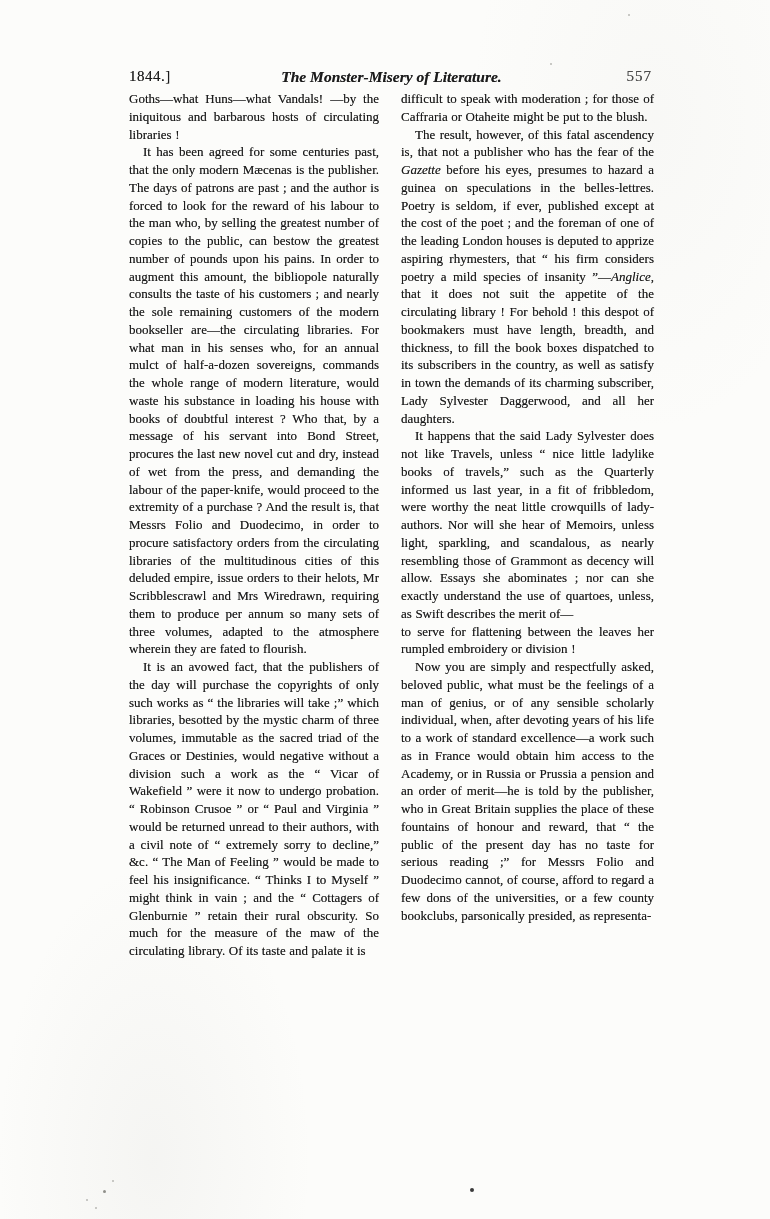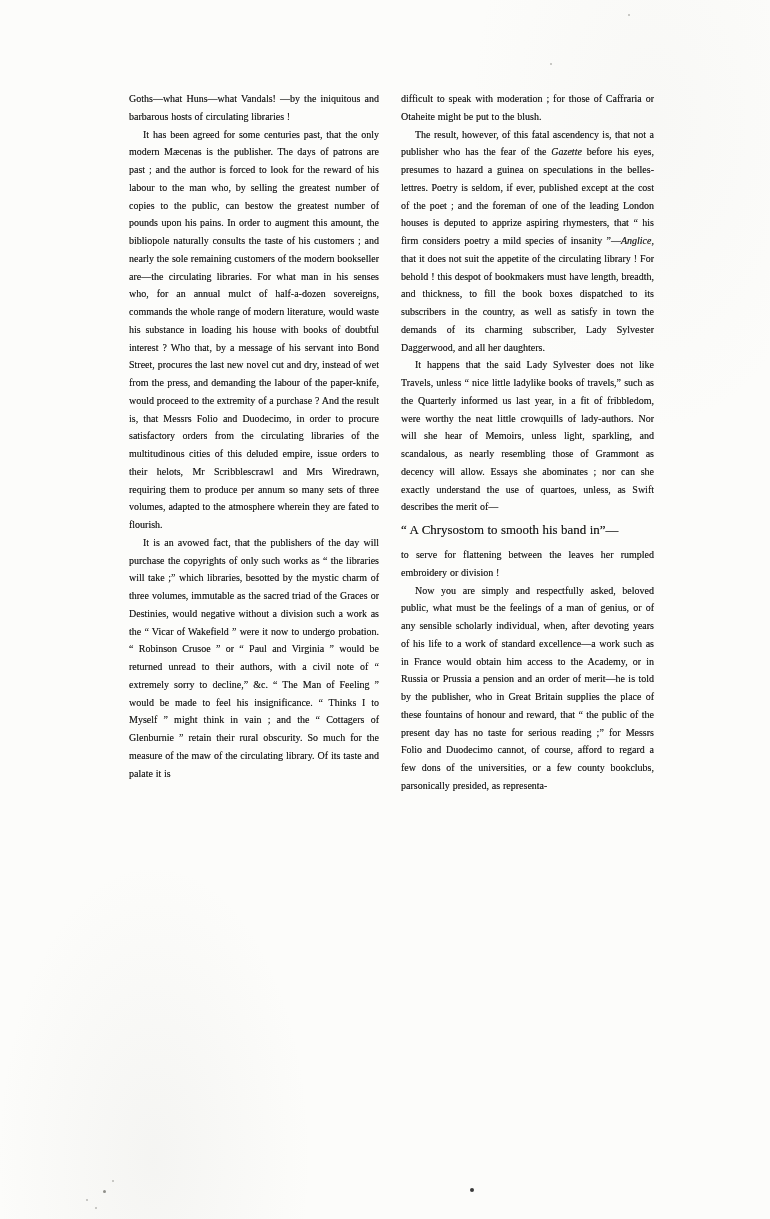--- a/index.html
+++ b/index.html
@@ -27,21 +27,21 @@
   .h-title {
     position: absolute; left: 0; right: 0; top: 0;
     text-align: center; font-style: italic; font-weight: bold; font-size: 15.5px;
   }
   .h-page { position: absolute; right: 2px; top: 0; color: #4c4c4c; letter-spacing: 1px; }
   .col { position: absolute; top: 90px; }
   .col1 { left: 129px; width: 250px; }
   .col2 { left: 401px; width: 253px; font-family: Liberation Serif, serif; }
   .col p {
     margin: 0;
-    font-size: 10px;
+    font-size: 13px;
     line-height: 17.75px;
     text-align: justify;
     word-spacing: 0.3px;
   }
   .col p.indent { text-indent: 14px; }
   .col p.quote {
     font-size: 12.9px;
     line-height: 15px;
     margin: 7px 0 8px 0;
     text-align: left;
@@ -51,32 +51,36 @@
   .speck { position: absolute; border-radius: 50%; }
   .speck.dark { width: 4px; height: 4px; background: #3a3a3a; }
   .speck.faint { width: 2px; height: 2px; background: #b9b9b4; }
   .speck.mid { width: 3px; height: 3px; background: #8f8f8a; }
 </style>
 </head>
 <body>
 
 <div class="page">
 
+  <div class="header ink">
+    <span class="h-left">1844.]</span>
+    <span class="h-title">The Monster-Misery of Literature.</span>
+    <span class="h-page">557</span>
+  </div>
 
   <div class="col col1 ink">
     <p><span>Goths—what Huns—what Vandals! —by the iniquitous and barbarous hosts of circulating libraries !</span></p>
     <p class="indent"><span>It has been agreed for some centuries past, that the only modern Mæcenas is the publisher.  The days of patrons are past ; and the author is forced to look for the reward of his labour to the man who, by selling the greatest number of copies to the public, can bestow the greatest number of pounds upon his pains.  In order to augment this amount, the bibliopole naturally consults the taste of his customers ; and nearly the sole remaining customers of the modern bookseller are—the circulating libraries.  For what man in his senses who, for an annual mulct of half-a-dozen sovereigns, commands the whole range of modern literature, would waste his substance in loading his house with books of doubtful interest ?  Who that, by a message of his servant into Bond Street, procures the last new novel cut and dry, instead of wet from the press, and demanding the labour of the paper-knife, would proceed to the extremity of a purchase ?  And the result is, that Messrs Folio and Duodecimo, in order to procure satisfactory orders from the circulating libraries of the multitudinous cities of this deluded empire, issue orders to their helots, Mr Scribblescrawl and Mrs Wiredrawn, requiring them to produce per annum so many sets of three volumes, adapted to the atmosphere wherein they are fated to flourish.</span></p>
     <p class="indent"><span>It is an avowed fact, that the publishers of the day will purchase the copyrights of only such works as “ the libraries will take ;” which libraries, besotted by the mystic charm of three volumes, immutable as the sacred triad of the Graces or Destinies, would negative without a division such a work as the “ Vicar of Wakefield ” were it now to undergo probation. “ Robinson Crusoe ” or “ Paul and Virginia ” would be returned unread to their authors, with a civil note of “ extremely sorry to decline,” &amp;c.  “ The Man of Feeling ” would be made to feel his insignificance.  “ Thinks I to Myself ” might think in vain ;  and the “ Cottagers of Glenburnie ” retain their rural obscurity.  So much for the measure of the maw of the circulating library.  Of its taste and palate it is</span></p>
   </div>
 
   <div class="col col2 ink">
     <p><span>difficult to speak with moderation ; for those of Caffraria or Otaheite might be put to the blush.</span></p>
     <p class="indent"><span>The result, however, of this fatal ascendency is, that not a publisher who has the fear of the </span><span class="it">Gazette</span><span> before his eyes, presumes to hazard a guinea on speculations in the belles-lettres. Poetry is seldom, if ever, published except at the cost of the poet ; and the foreman of one of the leading London houses is deputed to apprize aspiring rhymesters, that “ his firm considers poetry a mild species of insanity ”—</span><span class="it">Anglice</span><span>, that it does not suit the appetite of the circulating library !  For behold !  this despot of bookmakers must have length, breadth, and thickness, to fill the book boxes dispatched to its subscribers in the country, as well as satisfy in town the demands of its charming subscriber, Lady Sylvester Daggerwood, and all her daughters.</span></p>
     <p class="indent"><span>It happens that the said Lady Sylvester does not like Travels, unless “ nice little ladylike books of travels,” such as the Quarterly informed us last year, in a fit of fribbledom, were worthy the neat little crowquills of lady-authors.  Nor will she hear of Memoirs, unless light, sparkling, and scandalous, as nearly resembling those of Grammont as decency will allow. Essays she abominates ; nor can she exactly understand the use of quartoes, unless, as Swift describes the merit of—</span></p>
-    <p class="quote"><span>“ A Chrysostom to smooth his band in”—</span></p>
     <p><span>to serve for flattening between the leaves her rumpled embroidery or division !</span></p>
     <p class="indent"><span>Now you are simply and respectfully asked, beloved public, what must be the feelings of a man of genius, or of any sensible scholarly individual, when, after devoting years of his life to a work of standard excellence—a work such as in France would obtain him access to the Academy, or in Russia or Prussia a pension and an order of merit—he is told by the publisher, who in Great Britain supplies the place of these fountains of honour and reward, that “ the public of the present day has no taste for serious reading ;” for Messrs Folio and Duodecimo cannot, of course, afford to regard a few dons of the universities, or a few county bookclubs, parsonically presided, as representa-</span></p>
   </div>
 
   <span class="speck dark" style="left:470px; top:1188px;"></span>
   <span class="speck mid" style="left:103px; top:1190px;"></span>
   <span class="speck faint" style="left:86px;  top:1199px;"></span>
   <span class="speck faint" style="left:112px; top:1180px;"></span>
   <span class="speck faint" style="left:95px;  top:1207px;"></span>
   <span class="speck faint" style="left:550px; top:63px;"></span>

